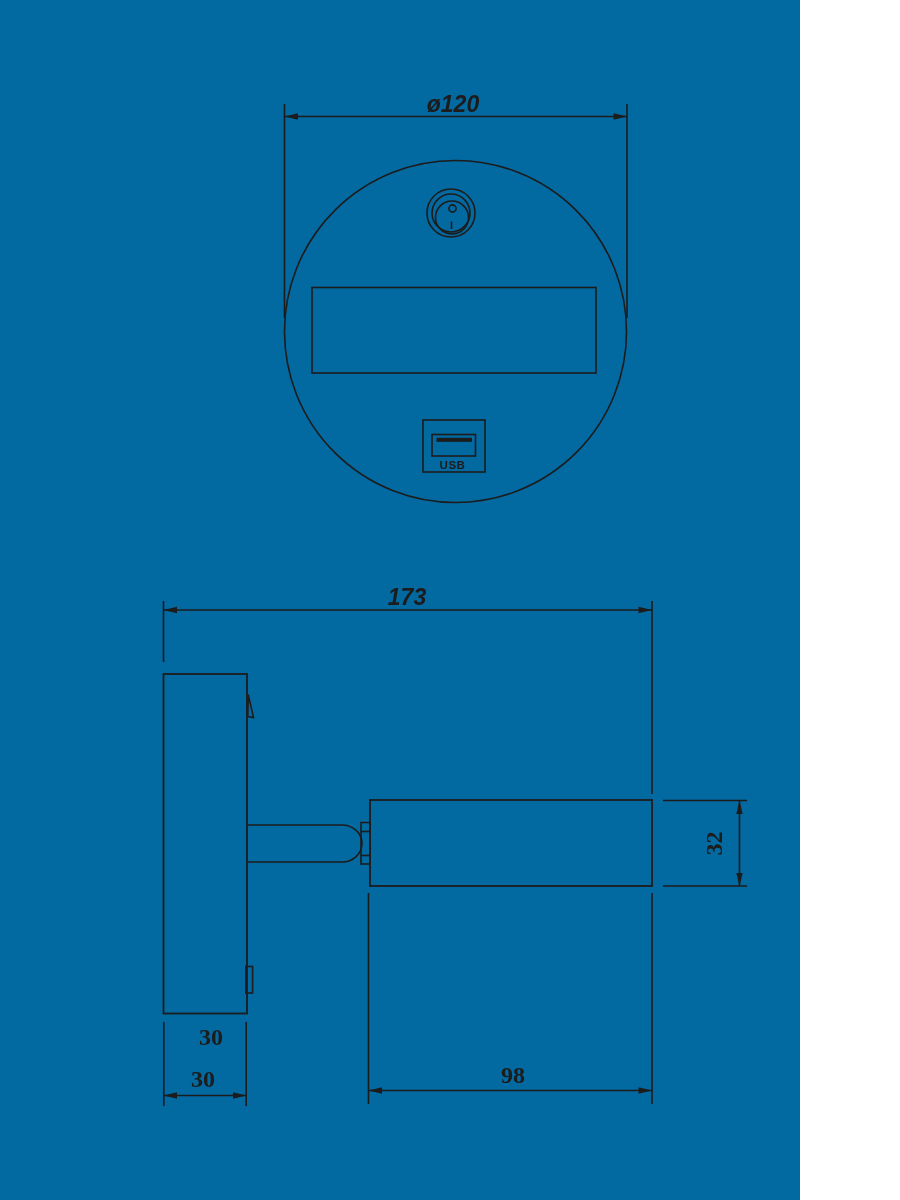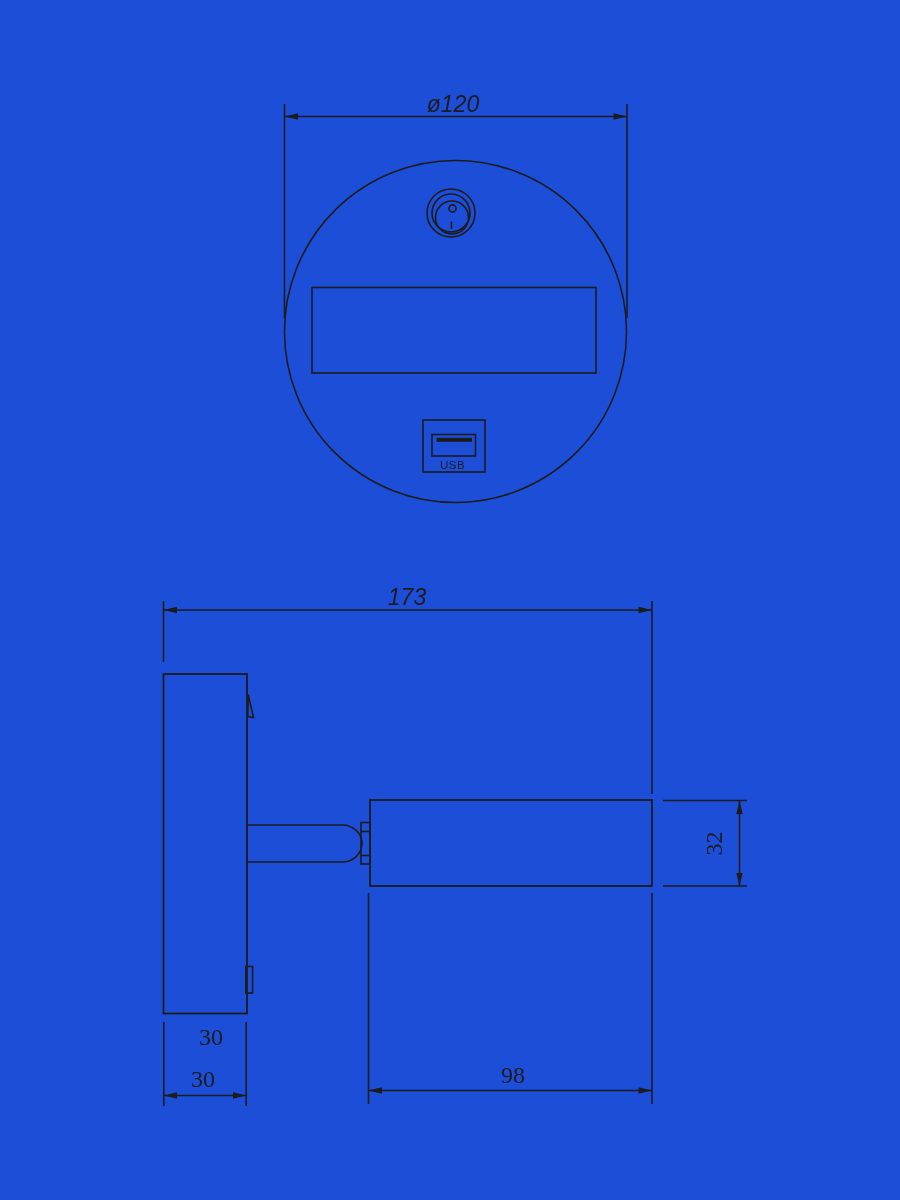--- a/index.html
+++ b/index.html
@@ -2,24 +2,25 @@
 <html><head>
 <meta charset="utf-8">
 <style>
   html, body {
     margin: 0;
     padding: 0;
     background: #ffffff;
   }
   .canvas {
     position: relative;
-    width: 900px;
+    width: 800px;
     height: 1200px;
-    background: #1d4ed8;
+    background: #0369a1;
     overflow: hidden;
+    font-weight: bold;
   }
   svg text {
     fill: #1c1c1c;
   }
   .dim-italic {
     font-family: "Liberation Sans", sans-serif;
     font-style: italic;
     font-size: 23px;
   }
   .dim-serif {

